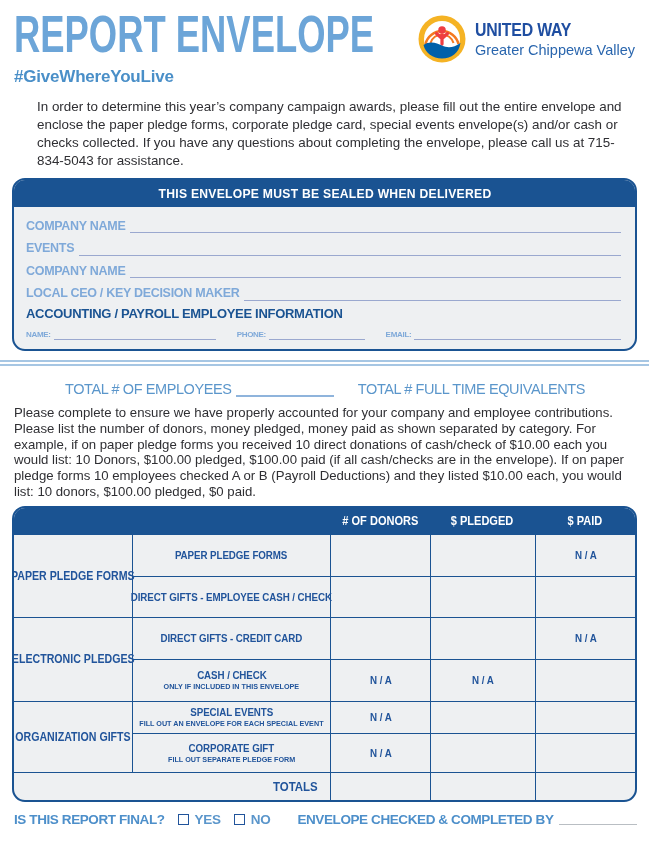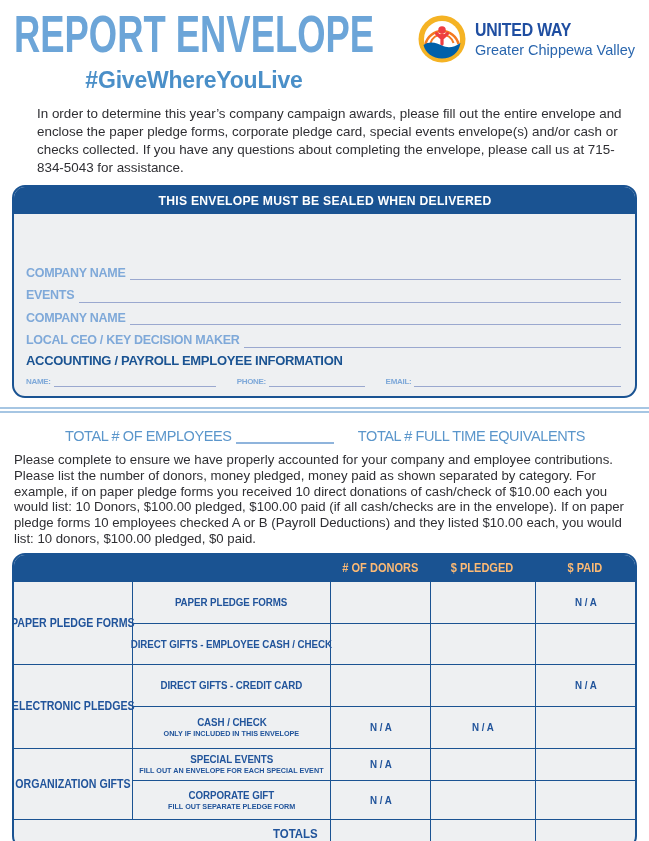--- a/index.html
+++ b/index.html
@@ -9,37 +9,37 @@
     --divider-blue:#A6C6E3; --orange:#F0A14B; --line-orange:#F5BC7A;
     --line-gray:#B9BEC3; --box-gray:#EEF0F2; --body-text:#2F2F33;
     --logo-gold:#F5B324; --logo-red:#EE3E42; --logo-hand-blue:#0060A9; --logo-orange:#F47920;
   }
   *{margin:0;padding:0;box-sizing:border-box;}
   html,body{background:#ffffff;}
   .page{width:649px;height:841px;position:relative;background:#fff;overflow:hidden;
         font-family:"Liberation Sans", sans-serif;}
   
   .hdr{display:flex;justify-content:space-between;align-items:flex-start;padding:10px 14px 0 14px;}
-  .title-wrap{width:360px;text-align:center;}
+  .title-wrap{width:360px;}
   .big-title{color:var(--title-blue);font-size:52px;font-weight:bold;line-height:0.95;
              letter-spacing:0px;transform:scaleX(0.70);transform-origin:left top;white-space:nowrap;height:52px;}
-  .hashtag{color:var(--medium-blue);font-size:23px;font-weight:bold;margin-top:5px;letter-spacing:-0.2px;}
+  .hashtag{color:var(--medium-blue);font-size:17px;font-weight:bold;margin-top:5px;letter-spacing:-0.2px;}
   .logo-block{display:flex;align-items:center;gap:8px;margin-top:4px;}
   .logo-text .org{color:#1F4EA1;font-size:18px;font-weight:bold;letter-spacing:-0.2px;transform:scaleX(0.88);transform-origin:left center;white-space:nowrap;}
   .logo-text .region{color:#2A66AE;font-size:14.5px;margin-top:1px;white-space:nowrap;}
   
   .intro{margin:11px 16px 0 37px;font-size:13.4px;color:var(--body-text);line-height:1.34;}
   .instructions{margin:8px 10px 0 14px;font-size:13.2px;color:var(--body-text);line-height:1.2;}
   
   .env-box{margin:8px auto 0 auto;width:625px;border:2px solid var(--dark-blue);border-radius:13px;
            background:var(--box-gray);overflow:hidden;}
   .banner{background:var(--dark-blue);color:#fff;text-align:center;font-weight:bold;font-size:13.5px;
           padding:6px 0 6px 0;}
   .banner-inner{display:inline-block;transform:scaleX(0.9);transform-origin:center;white-space:nowrap;letter-spacing:0.3px;}
-  .env-fields{padding:4px 14px 9px 12px;margin-top:40px;}
+  .env-fields{padding:4px 14px 9px 12px;}
   .f-row{display:flex;align-items:flex-end;height:22.5px;}
   .f-label{color:var(--label-blue);font-weight:bold;font-size:12.5px;letter-spacing:-0.3px;
            white-space:nowrap;padding-right:5px;line-height:1.1;}
   .f-line{flex:1;border-bottom:1.5px solid var(--line-slate);height:17px;}
   .contact-head{color:var(--dark-blue);font-weight:bold;font-size:13px;letter-spacing:-0.3px;margin-top:5px;height:19px;}
   .c-row{display:flex;align-items:flex-end;height:15px;gap:21px;}
   .c-seg{display:flex;align-items:flex-end;}
   .c-seg .f-label{font-size:8px;padding-right:3px;}
   .c-seg .f-line{border-bottom:1px solid var(--line-slate);height:11px;}
   .seg-name{flex:203;} .seg-phone{flex:137;} .seg-email{flex:252;}
@@ -49,21 +49,21 @@
   .emp-row{display:flex;align-items:flex-end;margin:12px 60px 0 65px;height:19px;}
   .emp-label{color:#5B96CB;font-weight:normal;font-size:14.5px;letter-spacing:-0.4px;white-space:nowrap;padding-right:4px;}
   .emp-line{border-bottom:2px solid #8FB4DC;height:13px;}
   .emp-line.l1{width:108px;margin-right:24px;}
   .emp-line.l2{flex:1;max-width:100px;}
   
   .tbl{margin:6px auto 0 auto;width:625px;border:2px solid var(--dark-blue);border-radius:13px;
        overflow:hidden;background:var(--box-gray);}
   .tbl-grid{display:grid;grid-template-columns:118px 198px 100px 105px 1fr;
             grid-template-rows:26px 42px 41px 42px 42px 32px 39px 28px;}
-  .th{background:var(--dark-blue);color:#fdba74;display:flex;align-items:center;justify-content:center;
+  .th{background:var(--dark-blue);color:#ffffff;display:flex;align-items:center;justify-content:center;
       font-weight:bold;font-size:12px;}
   .th .sq{transform:scaleX(0.92);white-space:nowrap;}
   .th-spacer{grid-column:1 / 3;}
   .cell{border-top:1.5px solid var(--dark-blue);display:flex;flex-direction:column;
         justify-content:center;align-items:center;color:var(--text-blue);}
   .cell.bl{border-left:1.5px solid var(--dark-blue);}
   .group{grid-row:span 2;font-weight:bold;font-size:12.5px;}
   .group .sq, .desc-title, .na, .totals-txt{transform:scaleX(0.85);white-space:nowrap;}
   .desc-title{font-weight:bold;font-size:11.5px;letter-spacing:-0.1px;}
   .desc-sub{font-weight:bold;font-size:8px;transform:scaleX(0.9);white-space:nowrap;margin-top:1px;}

